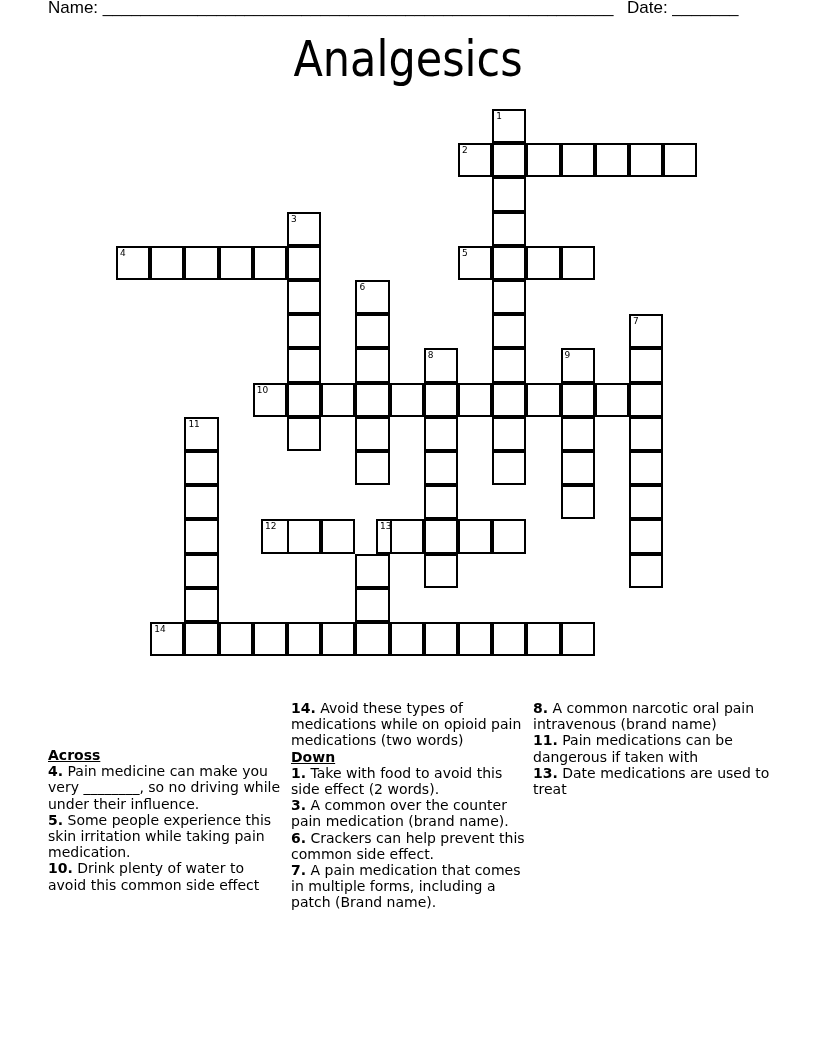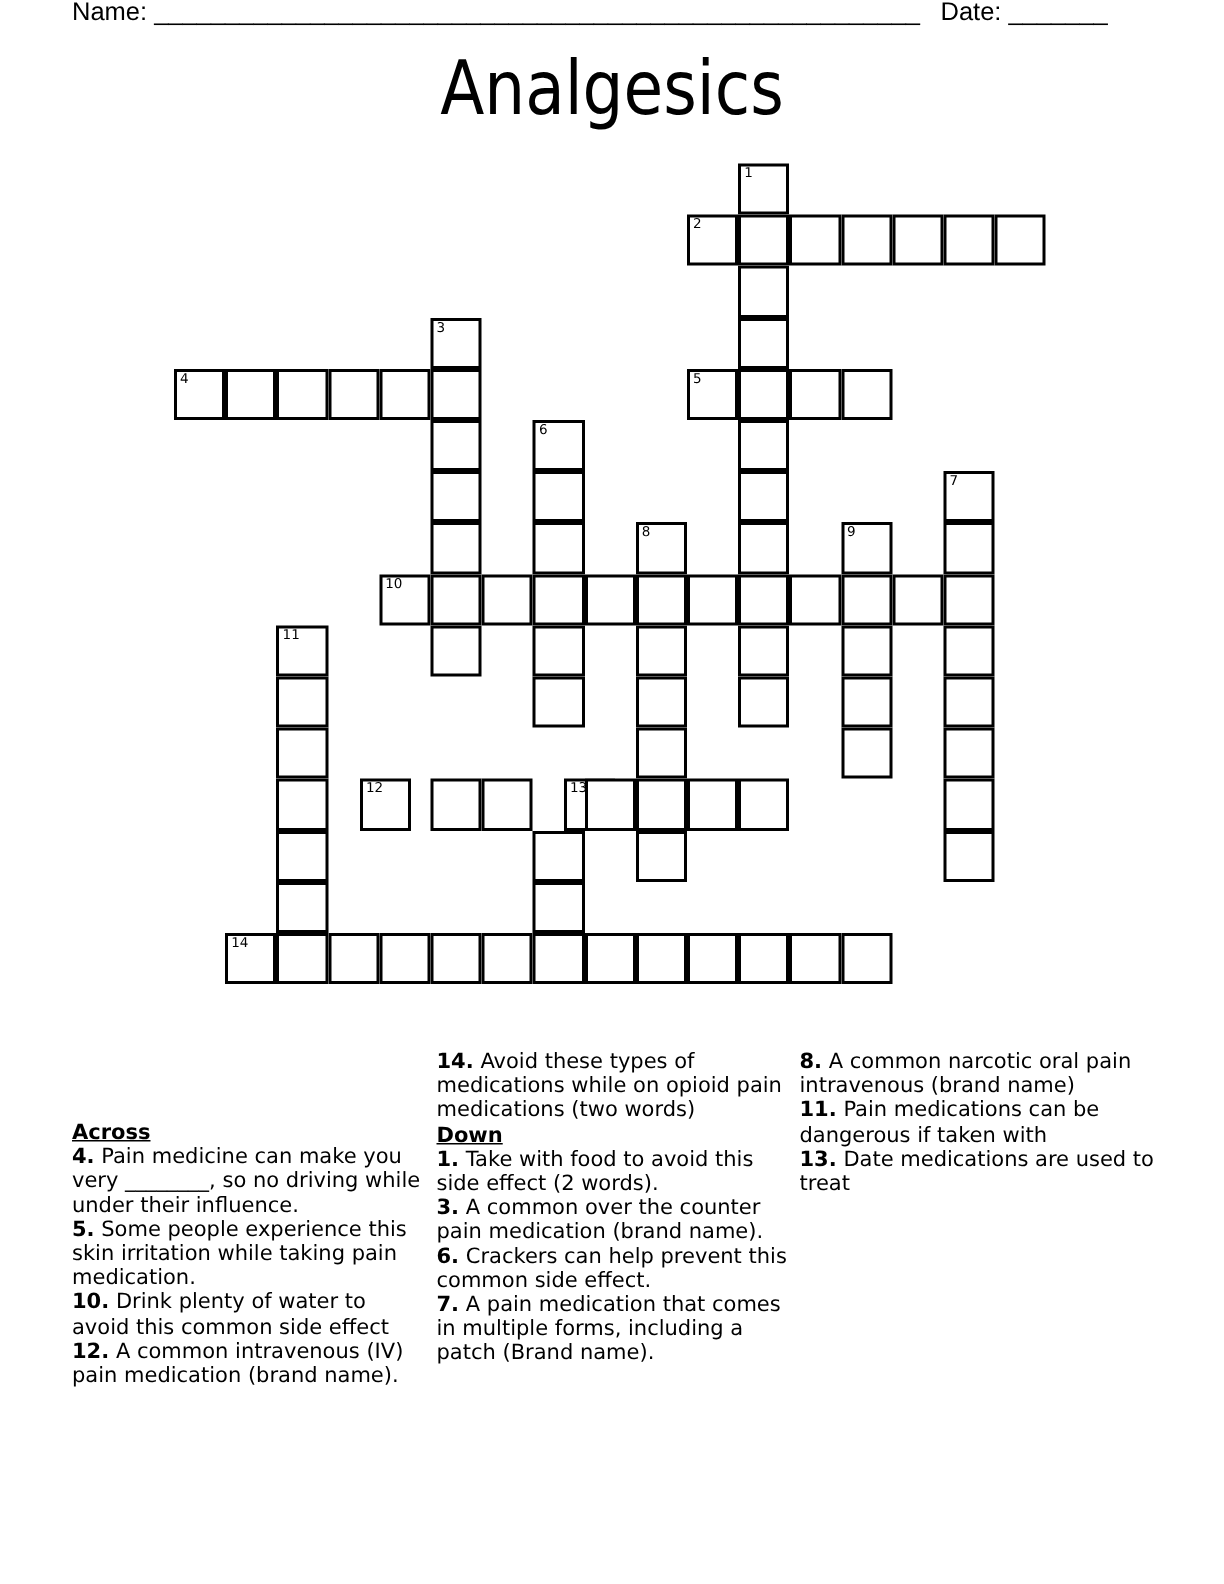--- a/index.html
+++ b/index.html
@@ -112,21 +112,21 @@
     <div class="cell" style="left: 595.8px; top: 383.6px;"></div>
     <div class="cell" style="left: 185.4px; top: 417.8px;">
       <span class="num">11</span>
     </div>
     <div class="cell" style="left: 185.4px; top: 452px;"></div>
     <div class="cell" style="left: 185.4px; top: 486.2px;"></div>
     <div class="cell" style="left: 185.4px; top: 520.4px;"></div>
     <div class="cell" style="left: 185.4px; top: 554.6px;"></div>
     <div class="cell" style="left: 185.4px; top: 588.8px;"></div>
     <div class="cell" style="left: 185.4px; top: 623px;"></div>
-    <div class="cell" style="left: 241px; top: 520.4px;">
+    <div class="cell" style="left: 262px; top: 520.4px;">
       <span class="num">12</span>
     </div>
     <div class="cell" style="left: 288px; top: 520.4px;"></div>
     <div class="cell" style="left: 322.2px; top: 520.4px;"></div>
     <div class="cell" style="left: 377px; top: 520.4px;">
       <span class="num">13</span>
     </div>
     <div class="cell" style="left: 390.6px; top: 520.4px;"></div>
     <div class="cell" style="left: 459px; top: 520.4px;"></div>
     <div class="cell" style="left: 493.2px; top: 520.4px;"></div>
@@ -146,21 +146,20 @@
     <div class="cell" style="left: 493.2px; top: 623px;"></div>
     <div class="cell" style="left: 527.4px; top: 623px;"></div>
     <div class="cell" style="left: 561.6px; top: 623px;"></div>
   </div>
 
 <div class="clues col1">
   <div class="heading">Across</div>
   <p class="clue"><b>4.</b><span> Pain medicine can make you very ________, so no driving while under their influence.</span></p>
   <p class="clue"><b>5.</b><span> Some people experience this skin irritation while taking pain medication.</span></p>
   <p class="clue"><b>10.</b><span> Drink plenty of water to avoid this common side effect</span></p>
-  <p class="clue"><b>12.</b><span> A common intravenous (IV) pain medication (brand name).</span></p>
 </div>
 
 <div class="clues col2">
   <p class="clue"><b>14.</b><span> Avoid these types of medications while on opioid pain medications (two words)</span></p>
   <div class="heading">Down</div>
   <p class="clue"><b>1.</b><span> Take with food to avoid this side effect (2 words).</span></p>
   <p class="clue"><b>3.</b><span> A common over the counter pain medication (brand name).</span></p>
   <p class="clue"><b>6.</b><span> Crackers can help prevent this common side effect.</span></p>
   <p class="clue"><b>7.</b><span> A pain medication that comes in multiple forms, including a patch (Brand name).</span></p>
 </div>

